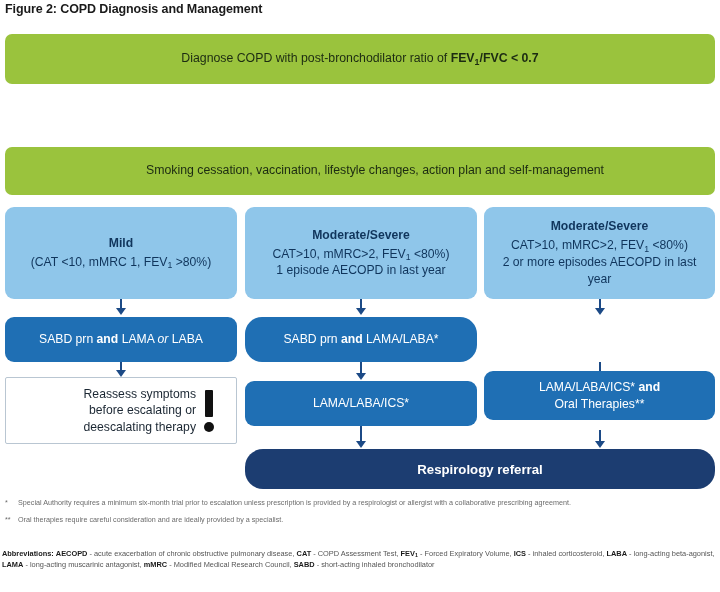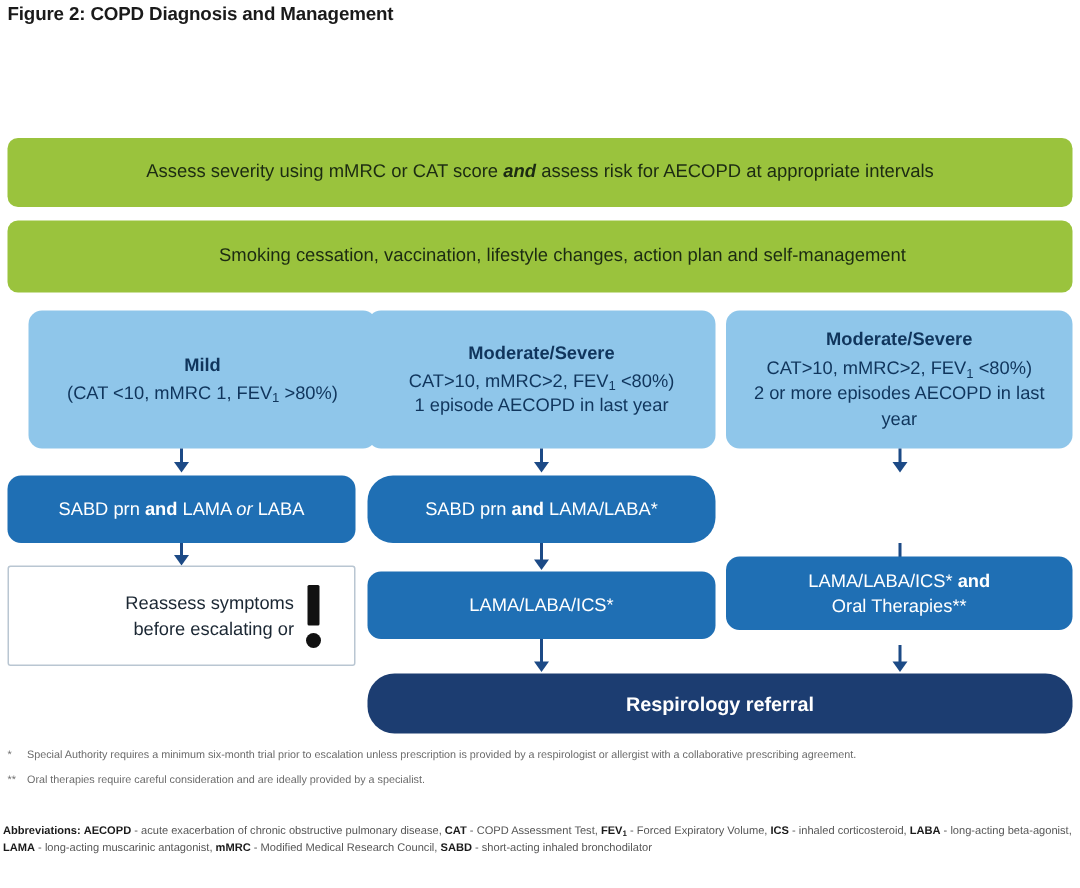--- a/index.html
+++ b/index.html
@@ -38,21 +38,21 @@
     background: #8fc6ea;
     border-radius: 9px;
     color: #10355c;
     font-size: 12.2px;
     line-height: 1.38;
     text-align: center;
     display: flex; flex-direction: column; align-items: center; justify-content: center;
     padding: 6px 8px;
     height: 92px;
   }
-  #sev1 { left: 19px;   width: 232px; }
+  #sev1 { left: 5px;   width: 232px; }
   #sev2 { left: 245px; width: 232px; }
   #sev3 { left: 484px; width: 231px; }
   .sev-title { font-weight: bold; margin-bottom: 2px; }
 
   .tx-box {
     position: absolute;
     background: #1f6fb4;
     border-radius: 9px;
     color: #ffffff;
     font-size: 12.2px;
@@ -127,24 +127,24 @@
 
   sub { font-size: 0.72em; vertical-align: baseline; position: relative; top: 0.28em; }
 </style>
 </head>
 <body>
 
 <div class="page">
 
   <div class="fig-title">Figure 2: COPD Diagnosis and Management</div>
 
-
-  <div class="green-box" id="green2">
-    <span><span>Assess severity using mMRC or CAT score </span><b><i>and</i></b><span> assess risk for AECOPD at appropriate intervals</span></span>
-  </div>
+  <div class="green-box" id="green1">
+    <span><span>Diagnose COPD with post-bronchodilator ratio of </span><b><span>FEV</span><sub>1</sub><span>/FVC &lt; 0.7</span></b></span>
+  </div>
+
 
   <div class="green-box" id="green3">
     <span>Smoking cessation, vaccination, lifestyle changes, action plan and self-management</span>
   </div>
 
   <div class="sev-box" id="sev1">
     <div class="sev-title">Mild</div>
     <div><span>(CAT &lt;10, mMRC 1, FEV</span><sub>1</sub><span> &gt;80%)</span></div>
   </div>
 
@@ -178,20 +178,21 @@
   <div class="arrow-head" style="left:116px; top:370px;"></div>
   <div class="conn" style="left:360px; top:362px; height:12px;"></div>
   <div class="arrow-head" style="left:356px; top:373px;"></div>
   <div class="conn" style="left:599px; top:362px; height:12px;"></div>
   <div class="arrow-head" style="left:595px; top:373px;"></div>
 
   <div class="white-box">
     <div class="white-text">
       <div>Reassess symptoms</div>
       <div>before escalating or</div>
+      <div>deescalating therapy</div>
     </div>
     <div class="bang">
       <div class="bang-bar"></div>
       <div class="bang-dot"></div>
     </div>
   </div>
 
   <div class="tx-box" id="tx4">
     <span>LAMA/LABA/ICS*</span>
   </div>

